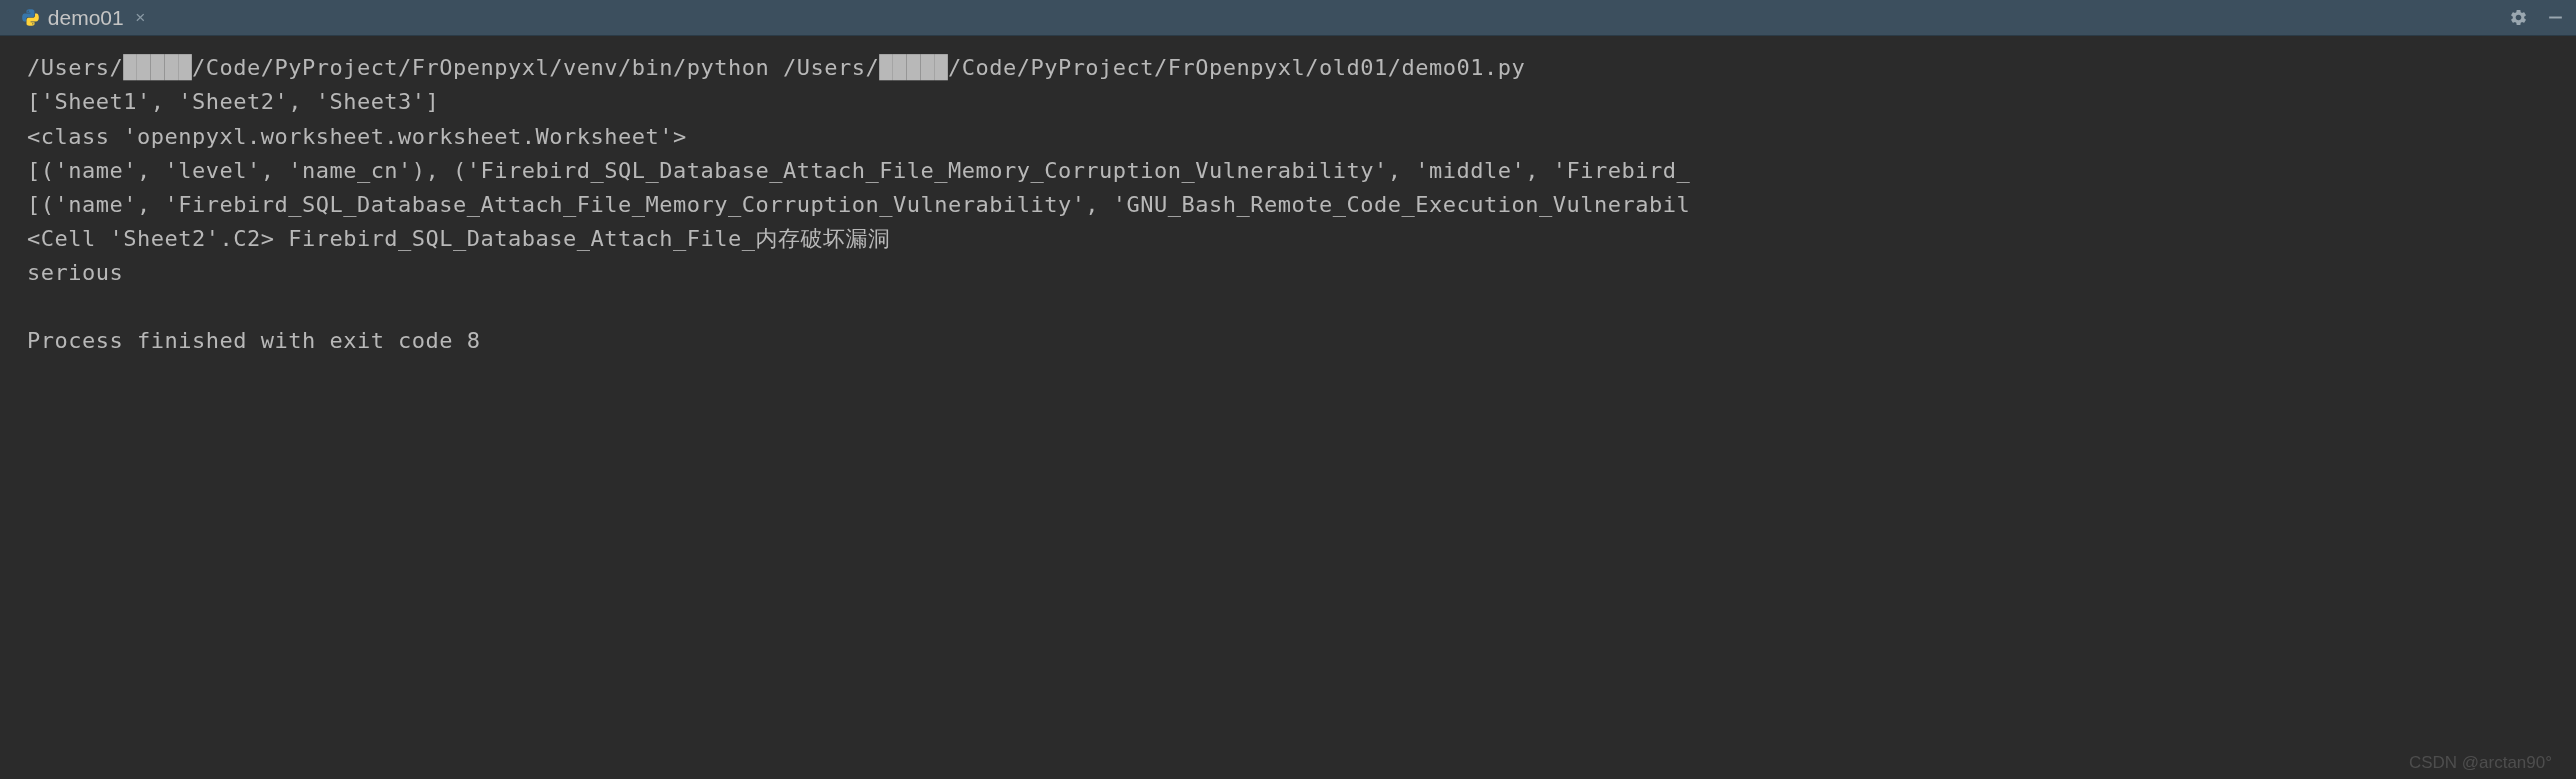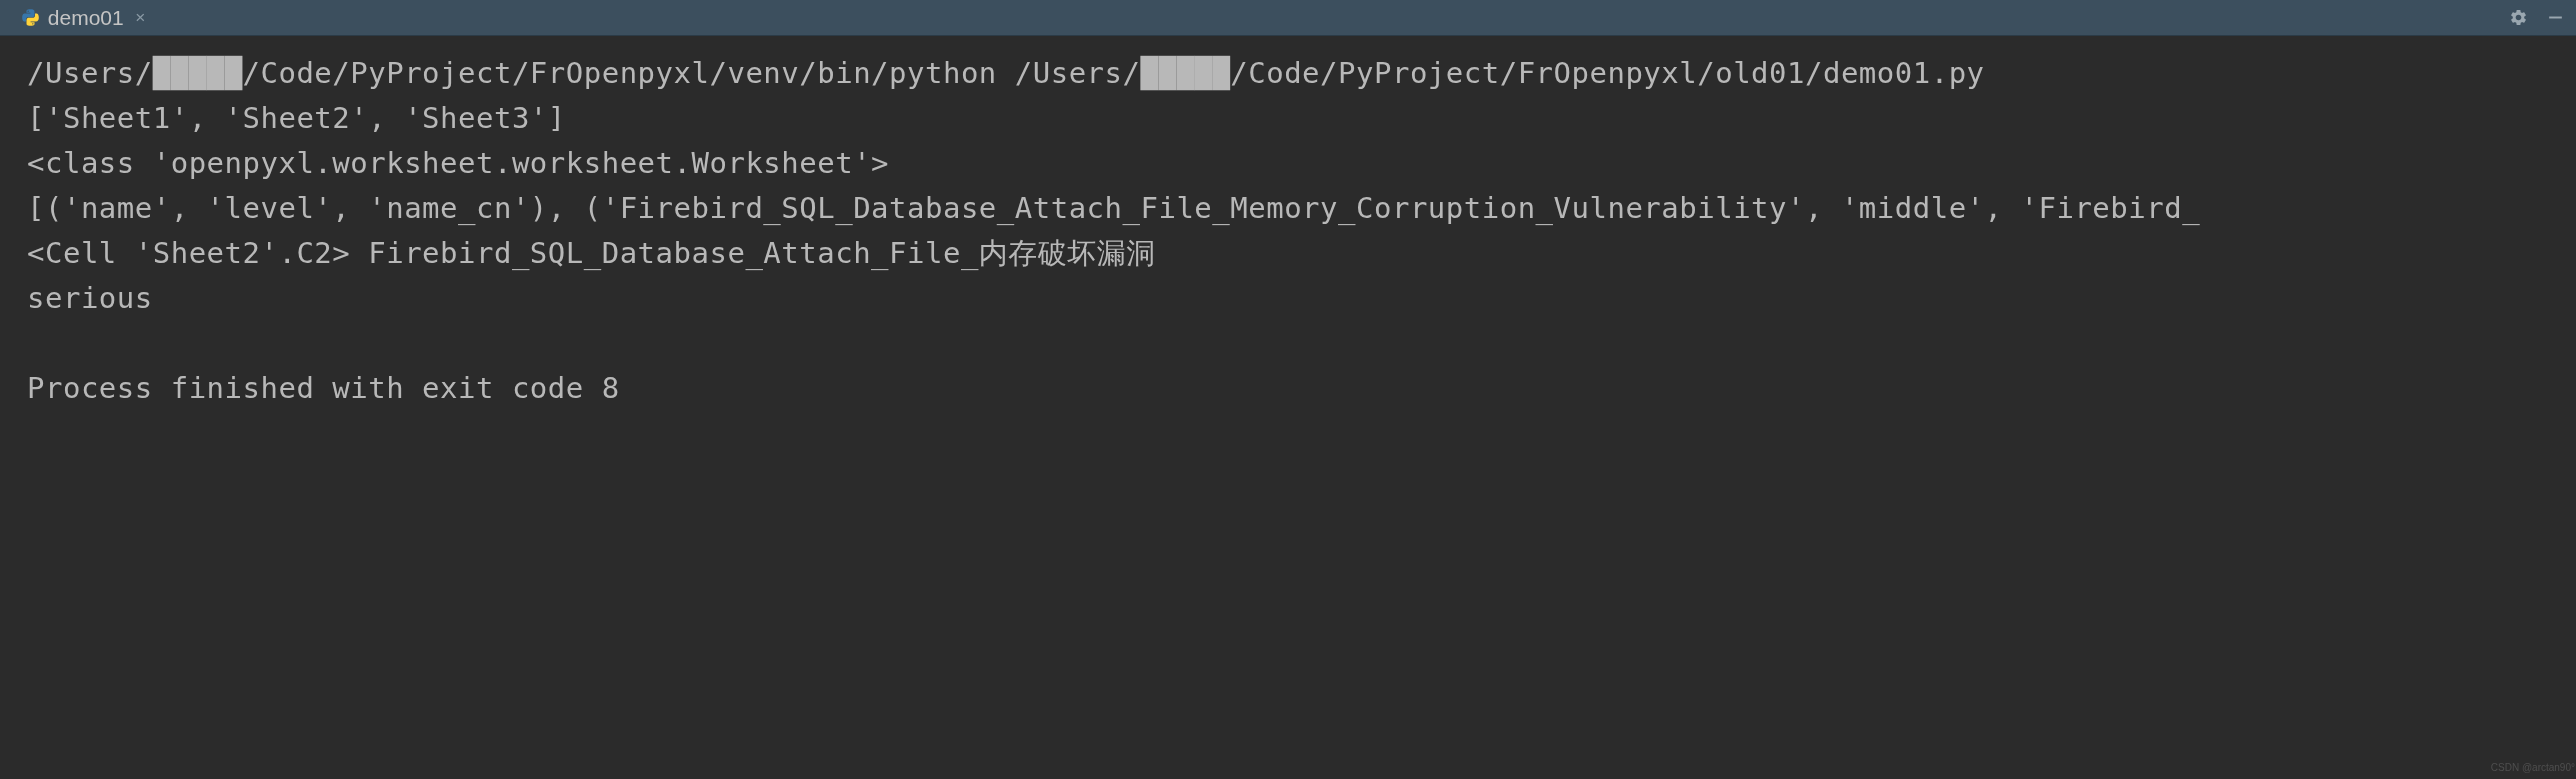--- a/index.html
+++ b/index.html
@@ -60,35 +60,35 @@
       color: #9aa7b0;
     }
     .gear-icon, .minimize-icon {
       cursor: pointer;
       font-size: 21px;
       display: flex;
       align-items: center;
     }
     .console {
       padding: 15.4px 27px;
-      font-size: 29px;
+      font-size: 22px;
       line-height: 1.55;
       white-space: nowrap;
       overflow: hidden;
       color: #b8b8b8;
       letter-spacing: 0.5px;
     }
     .console-line {
       display: block;
     }
     .watermark {
       position: absolute;
       bottom: 5.8px;
-      right: 1px;
-      font-size: 10px;
+      right: 24px;
+      font-size: 17px;
       color: #6a6a6a;
       font-family: -apple-system, sans-serif;
       opacity: 0.55;
     }
     .blank-line {
       height: 1.55em;
     }
   </style>
 </head>
 <body>
@@ -118,20 +118,21 @@
       </svg>
     </span>
   </div>
 </div>
 
 <div class="console">
   <span class="console-line">/Users/█████/Code/PyProject/FrOpenpyxl/venv/bin/python /Users/█████/Code/PyProject/FrOpenpyxl/old01/demo01.py</span>
   <span class="console-line">['Sheet1', 'Sheet2', 'Sheet3']</span>
   <span class="console-line">&lt;class 'openpyxl.worksheet.worksheet.Worksheet'&gt;</span>
   <span class="console-line">[('name', 'level', 'name_cn'), ('Firebird_SQL_Database_Attach_File_Memory_Corruption_Vulnerability', 'middle', 'Firebird_</span>
+  <span class="console-line">[('name', 'Firebird_SQL_Database_Attach_File_Memory_Corruption_Vulnerability', 'GNU_Bash_Remote_Code_Execution_Vulnerabil</span>
   <span class="console-line">&lt;Cell 'Sheet2'.C2&gt; Firebird_SQL_Database_Attach_File_内存破坏漏洞</span>
   <span class="console-line">serious</span>
   <div class="blank-line"></div>
   <span class="console-line">Process finished with exit code 8</span>
 </div>
 
 <div class="watermark">CSDN @arctan90°</div>
 
 
 </body></html>

